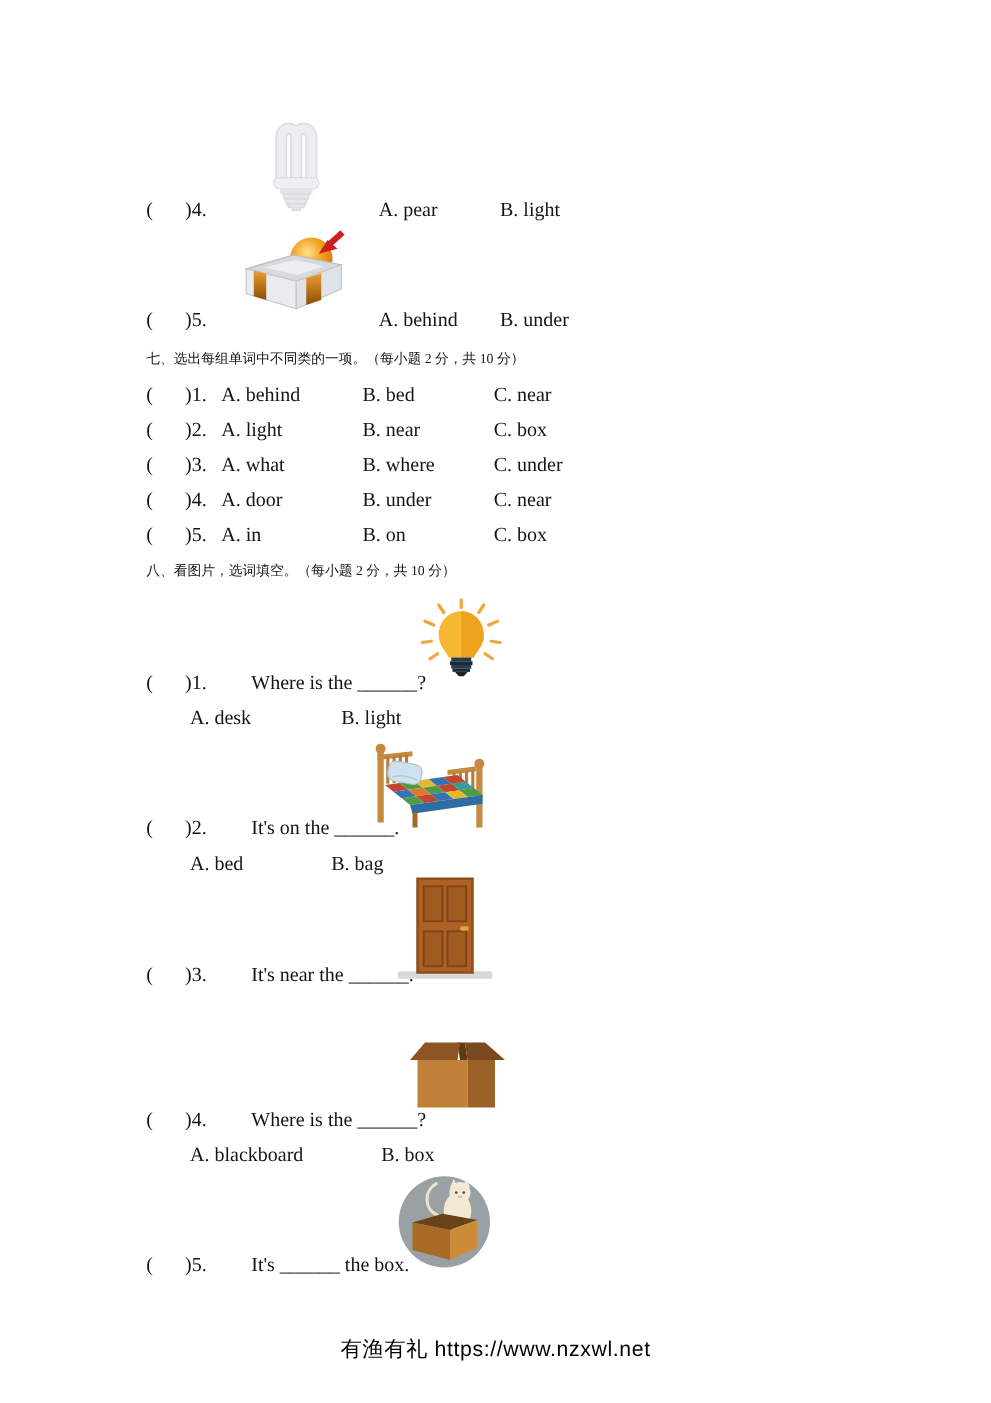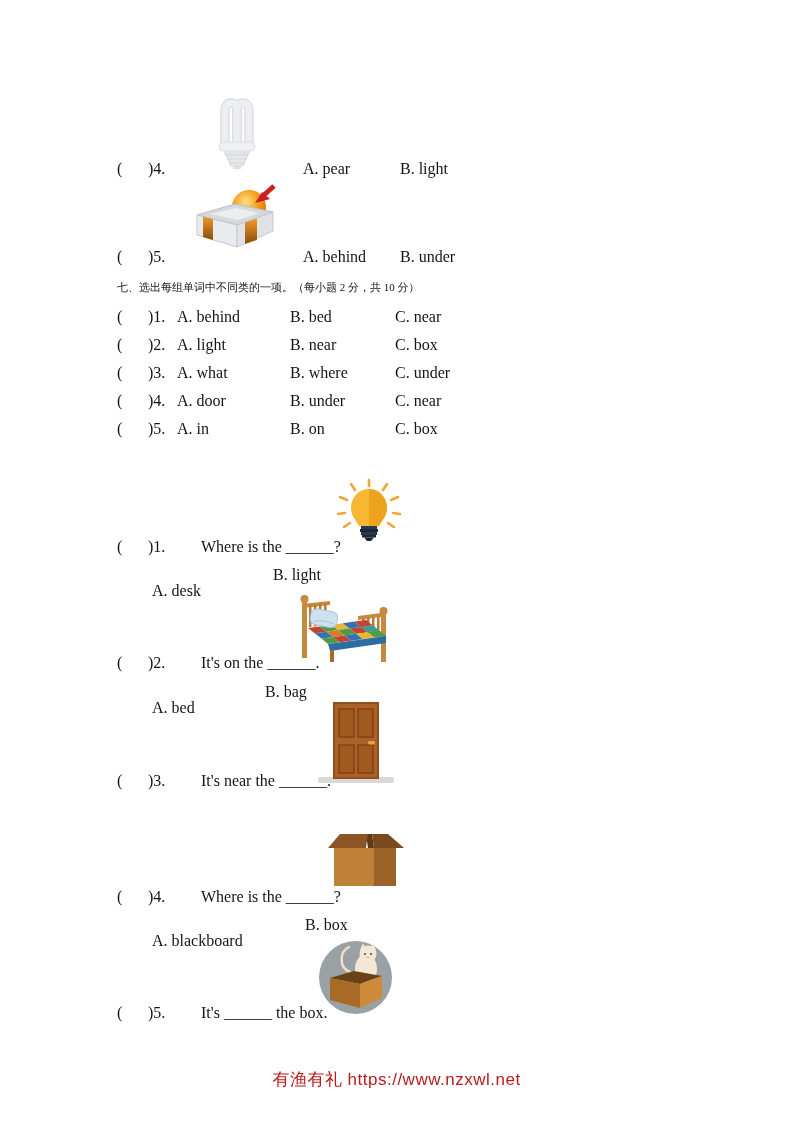--- a/index.html
+++ b/index.html
@@ -8,27 +8,27 @@
     font-family:"Liberation Serif","DejaVu Serif",serif;color:#141414;
     overflow:hidden;
   }
   .line{position:absolute;left:0;width:100%;height:22px;font-size:16px;line-height:22px;white-space:nowrap;}
   .line span{position:absolute;top:0;}
   .paren{left:117px;}
   .qnum{left:148px;}
   .s6a{left:303px;text-align:right;} .s6b{left:400px;}
   .s7a{left:177px;} .s7b{left:290px;} .s7c{left:395px;}
   .qtext{left:177px;margin-left:24px;}
-  .oa{left:152px;margin-top:16px;}
+  .oa{left:152px;}
   .title{position:absolute;left:117px;width:620px;font-size:11px;line-height:22px;white-space:nowrap;}
   .img{position:absolute;}
   .footer{
     position:absolute;top:1068px;left:0;width:100%;text-align:center;
     font-family:"Liberation Sans","DejaVu Sans",sans-serif;
-    font-size:17px;color:#b91c1c;letter-spacing:.5px;
+    font-size:17px;color:#000000;letter-spacing:.5px;
   }
 </style>
 </head>
 <body>
 
 <div class="page">
 
   <div class="img" style="left:215px;top:97px">
     <svg width="44" height="74" viewBox="0 0 44 74">
       <path d="M10,48 V14 Q10,6 16,6 Q22,6 22,14 V48" fill="none" stroke="#d9dbe0" stroke-width="9.5" stroke-linecap="round"></path>
@@ -114,20 +114,21 @@
     <span class="s7c">C. near</span>
   </div>
   <div class="line" style="top:418px">
     <span class="paren">(</span>
     <span class="qnum">)5.</span>
     <span class="s7a">A. in</span>
     <span class="s7b">B. on</span>
     <span class="s7c">C. box</span>
   </div>
 
+  <div class="title" style="top:446px">八、看图片，选词填空。（每小题 2 分，共 10 分）</div>
 
   <div class="img" style="left:334px;top:477px">
     <svg width="70" height="72" viewBox="0 0 70 72">
       <g stroke="#f0a63c" stroke-width="2.6" stroke-linecap="round">
         <line x1="35" y1="3" x2="35" y2="9"></line>
         <line x1="17" y1="7" x2="21" y2="13"></line>
         <line x1="53" y1="7" x2="49" y2="13"></line>
         <line x1="6" y1="20" x2="13" y2="23"></line>
         <line x1="64" y1="20" x2="57" y2="23"></line>
         <line x1="4" y1="37" x2="11" y2="36"></line>

